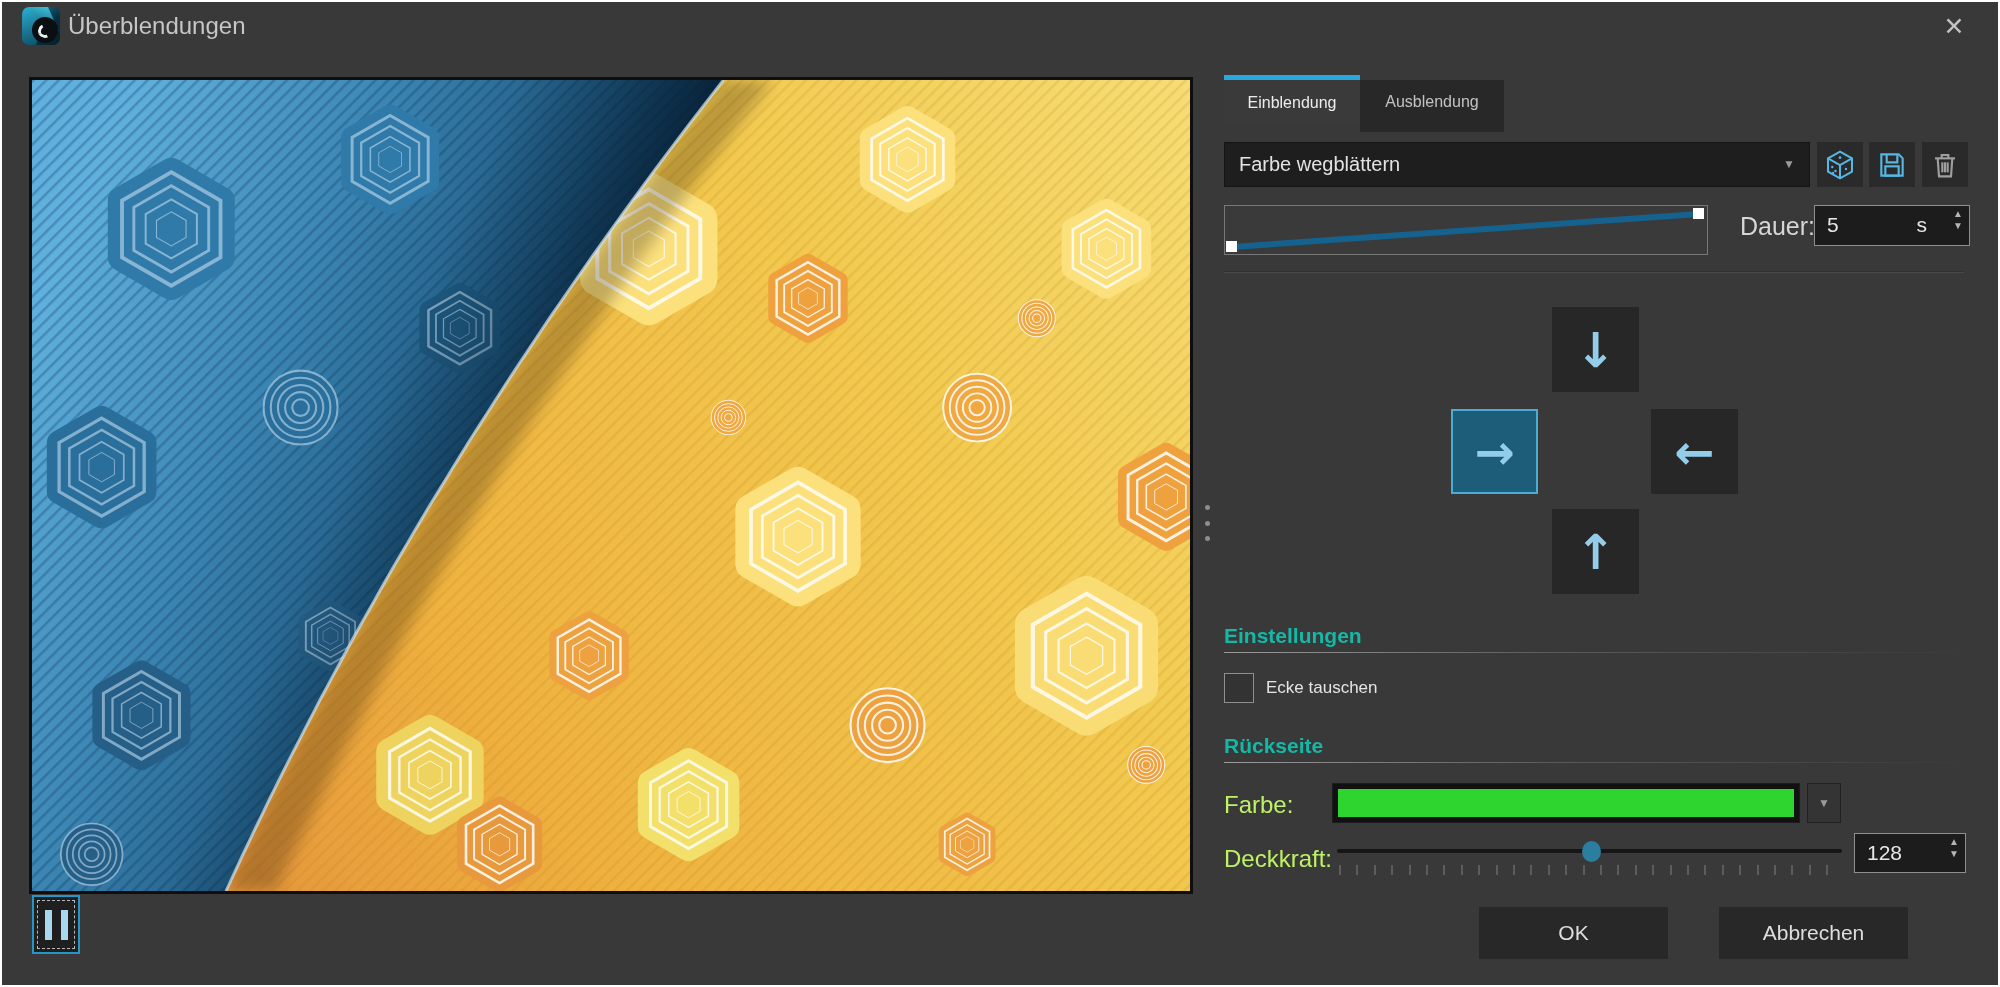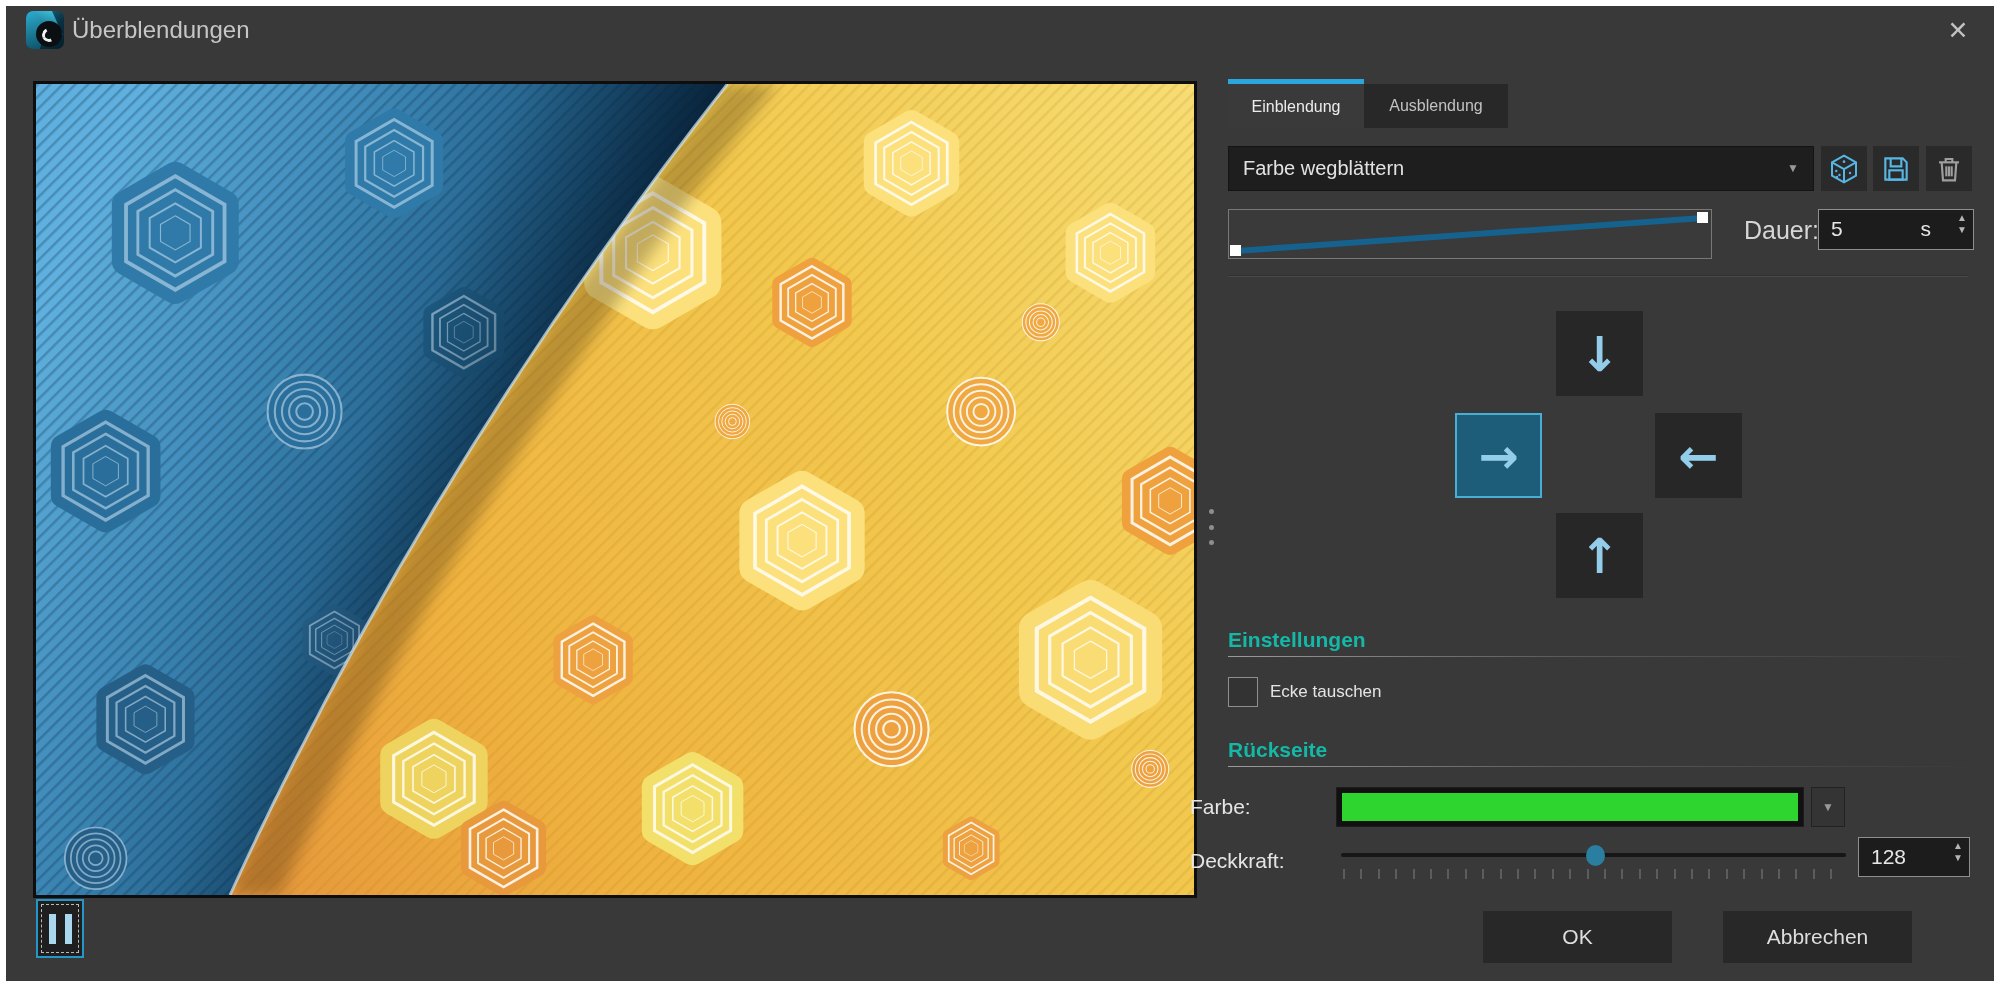--- a/index.html
+++ b/index.html
@@ -1,19 +1,19 @@
 <!DOCTYPE html>
 <html><head>
 <meta charset="utf-8">
 <style>
   html,body{margin:0;padding:0;background:#222;}
   *{box-sizing:border-box;}
   .window{
     position:relative;width:2000px;height:987px;
-    background:#393939;border:6px solid #ffffff;
+    background:#393939;border:2px solid #ffffff;
     font-family:"Liberation Sans", sans-serif;color:#dcdcdc;overflow:hidden;
   }
   
   .titlebar{position:absolute;left:0;top:0;width:1996px;height:48px;background:#393939;}
   .app-icon{position:absolute;left:20px;top:5px;width:38px;height:38px;border-radius:7px;
     background:linear-gradient(135deg,#0c2836 0%,#11576f 35%,#083042 60%,#061d29 100%);overflow:hidden;}
   .app-icon .shard1{position:absolute;left:-6px;top:-4px;width:26px;height:46px;background:linear-gradient(160deg,#2fb6d9,#0c4b63);transform:skewX(-18deg);}
   .app-icon .shard2{position:absolute;left:14px;top:-6px;width:16px;height:30px;background:linear-gradient(200deg,#46d2ee,#0e5a74);transform:skewX(24deg);}
   .app-icon .lens{position:absolute;right:2px;bottom:2px;width:26px;height:26px;border-radius:50%;background:#0b0f12;}
   .app-icon .swoosh{position:absolute;right:8px;bottom:7px;width:14px;height:14px;border:3px solid transparent;border-left:3px solid #f2f4f5;border-bottom:3px solid #e8ecee;border-radius:50%;transform:rotate(20deg);}
@@ -23,21 +23,21 @@
   .preview{position:absolute;left:27px;top:75px;width:1164px;height:817px;border:3px solid #0e0e0e;background:#d9a53f;}
   .preview svg{display:block;width:100%;height:100%;}
   .pause-btn{position:absolute;left:30px;top:893px;width:48px;height:59px;background:#1f1f1f;border:2px solid #2596c8;padding:0;cursor:pointer;}
   .pause-inner{position:absolute;left:3px;top:3px;right:3px;bottom:3px;border:1px dashed #b9b9b9;display:flex;align-items:center;justify-content:center;gap:9px;}
   .pause-bar{width:7px;height:30px;background:#a9d7ee;}
   .splitter{position:absolute;left:1201px;top:503px;width:8px;height:36px;display:flex;flex-direction:column;align-items:center;justify-content:space-between;cursor:col-resize;}
   .splitter i{width:5px;height:5px;border-radius:50%;background:#8d8d8d;}
   
   .tab{position:absolute;text-align:center;font-size:16px;cursor:pointer;}
   .tab-active{left:1222px;top:73px;width:136px;height:49px;line-height:46px;background:#3a3a3a;border-top:5px solid #2ba7e0;color:#ececec;}
-  .tab-inactive{left:1358px;top:78px;width:144px;height:44px;line-height:44px;background:#282828;color:#c2c2c2;}
+  .tab-inactive{left:1358px;top:78px;width:144px;height:52px;line-height:44px;background:#282828;color:#c2c2c2;}
   
   .select{position:absolute;left:1222px;top:140px;width:586px;height:45px;background:#1e1e1e;border:1px solid #141414;line-height:43px;font-size:20px;color:#e2e2e2;padding-left:14px;cursor:pointer;}
   .select .caret{position:absolute;right:14px;top:0;font-size:12px;color:#9a9a9a;}
   .icon-btn{position:absolute;top:140px;width:46px;height:45px;background:#2a2a2a;border:none;padding:0;display:flex;align-items:center;justify-content:center;cursor:pointer;}
   
   .curve-box{position:absolute;left:1222px;top:203px;width:484px;height:50px;border:1px solid #787878;background:#3a3a3a;}
   .dur-label{position:absolute;left:1738px;top:210px;font-size:25px;color:#d6d6d6;}
   .spinbox{position:absolute;background:#1c1c1c;border:1px solid #8f8f8f;font-size:21px;color:#e6e6e6;}
   .spin-dur{left:1812px;top:203px;width:156px;height:41px;}
   .spin-val{position:absolute;left:12px;top:7px;}
@@ -50,21 +50,21 @@
   .pad-btn span{font-family:"DejaVu Sans",sans-serif;font-size:48px;color:#93cdea;font-weight:bold;}
   .pad-down{left:1550px;top:305px;}
   .pad-right{left:1449px;top:407px;background:#1e5d79;border:2px solid #49aed6;}
   .pad-left{left:1649px;top:407px;}
   .pad-up{left:1550px;top:507px;}
   
   .heading{position:absolute;left:1222px;font-size:21px;font-weight:bold;color:#14b8a6;}
   .heading-line{position:absolute;left:1222px;width:740px;height:1px;background:linear-gradient(to right,#9b9b9b 0%,#5a5a5a 45%,#3a3a3a 100%);}
   .checkbox{position:absolute;left:1222px;top:671px;width:30px;height:30px;background:#333;border:1px solid #8f8f8f;cursor:pointer;}
   .check-label{position:absolute;left:1264px;top:676px;font-size:17px;color:#e4e4e4;}
-  .row-label{position:absolute;left:1184px;font-size:21px;color:#e5e5e5;}
+  .row-label{position:absolute;left:1222px;font-size:24px;color:#bef264;}
   
   .swatch-box{position:absolute;left:1330px;top:781px;width:468px;height:40px;background:#111;border:1px solid #1c1c1c;padding:5px;cursor:pointer;}
   .swatch-fill{width:100%;height:100%;}
   .swatch-caret{position:absolute;left:1805px;top:781px;width:34px;height:40px;background:#343434;border:1px solid #222;text-align:center;line-height:38px;font-size:12px;color:#9a9a9a;cursor:pointer;}
   .slider{position:absolute;left:1335px;top:833px;width:505px;height:40px;cursor:pointer;}
   .slider .track{position:absolute;left:0;top:14px;width:100%;height:4px;background:#161616;border-radius:2px;}
   .slider .thumb{position:absolute;top:6px;left:calc(50.5% - 10px);width:19px;height:21px;border-radius:50%;background:#2a7e9f;cursor:grab;}
   .slider .ticks{position:absolute;left:2px;top:30px;width:100%;height:10px;
     background:repeating-linear-gradient(to right,#5c5c5c 0,#5c5c5c 2px,transparent 2px,transparent 17.4px);}
   .spin-op{left:1852px;top:831px;width:112px;height:40px;}

